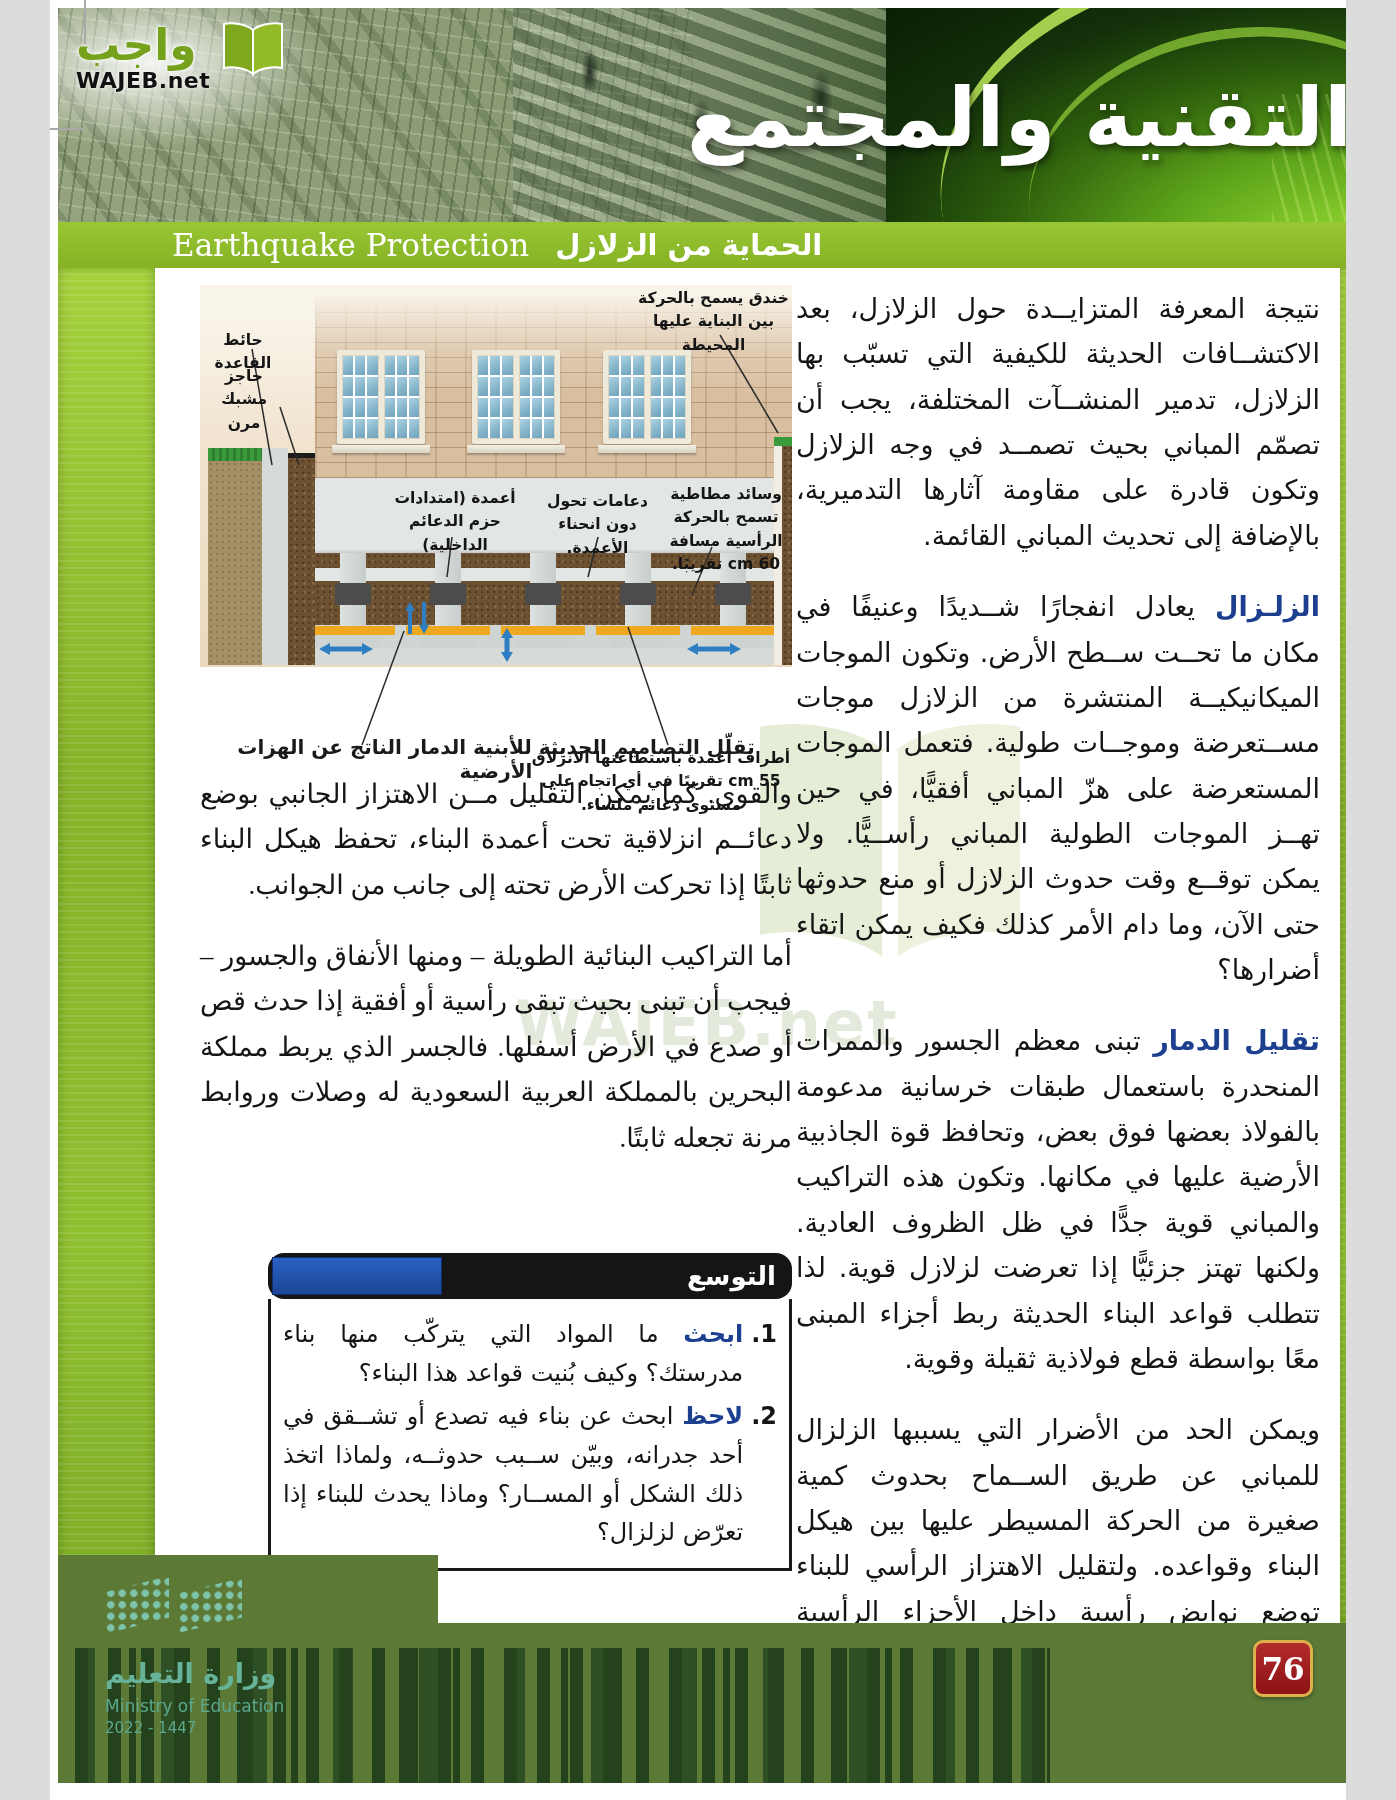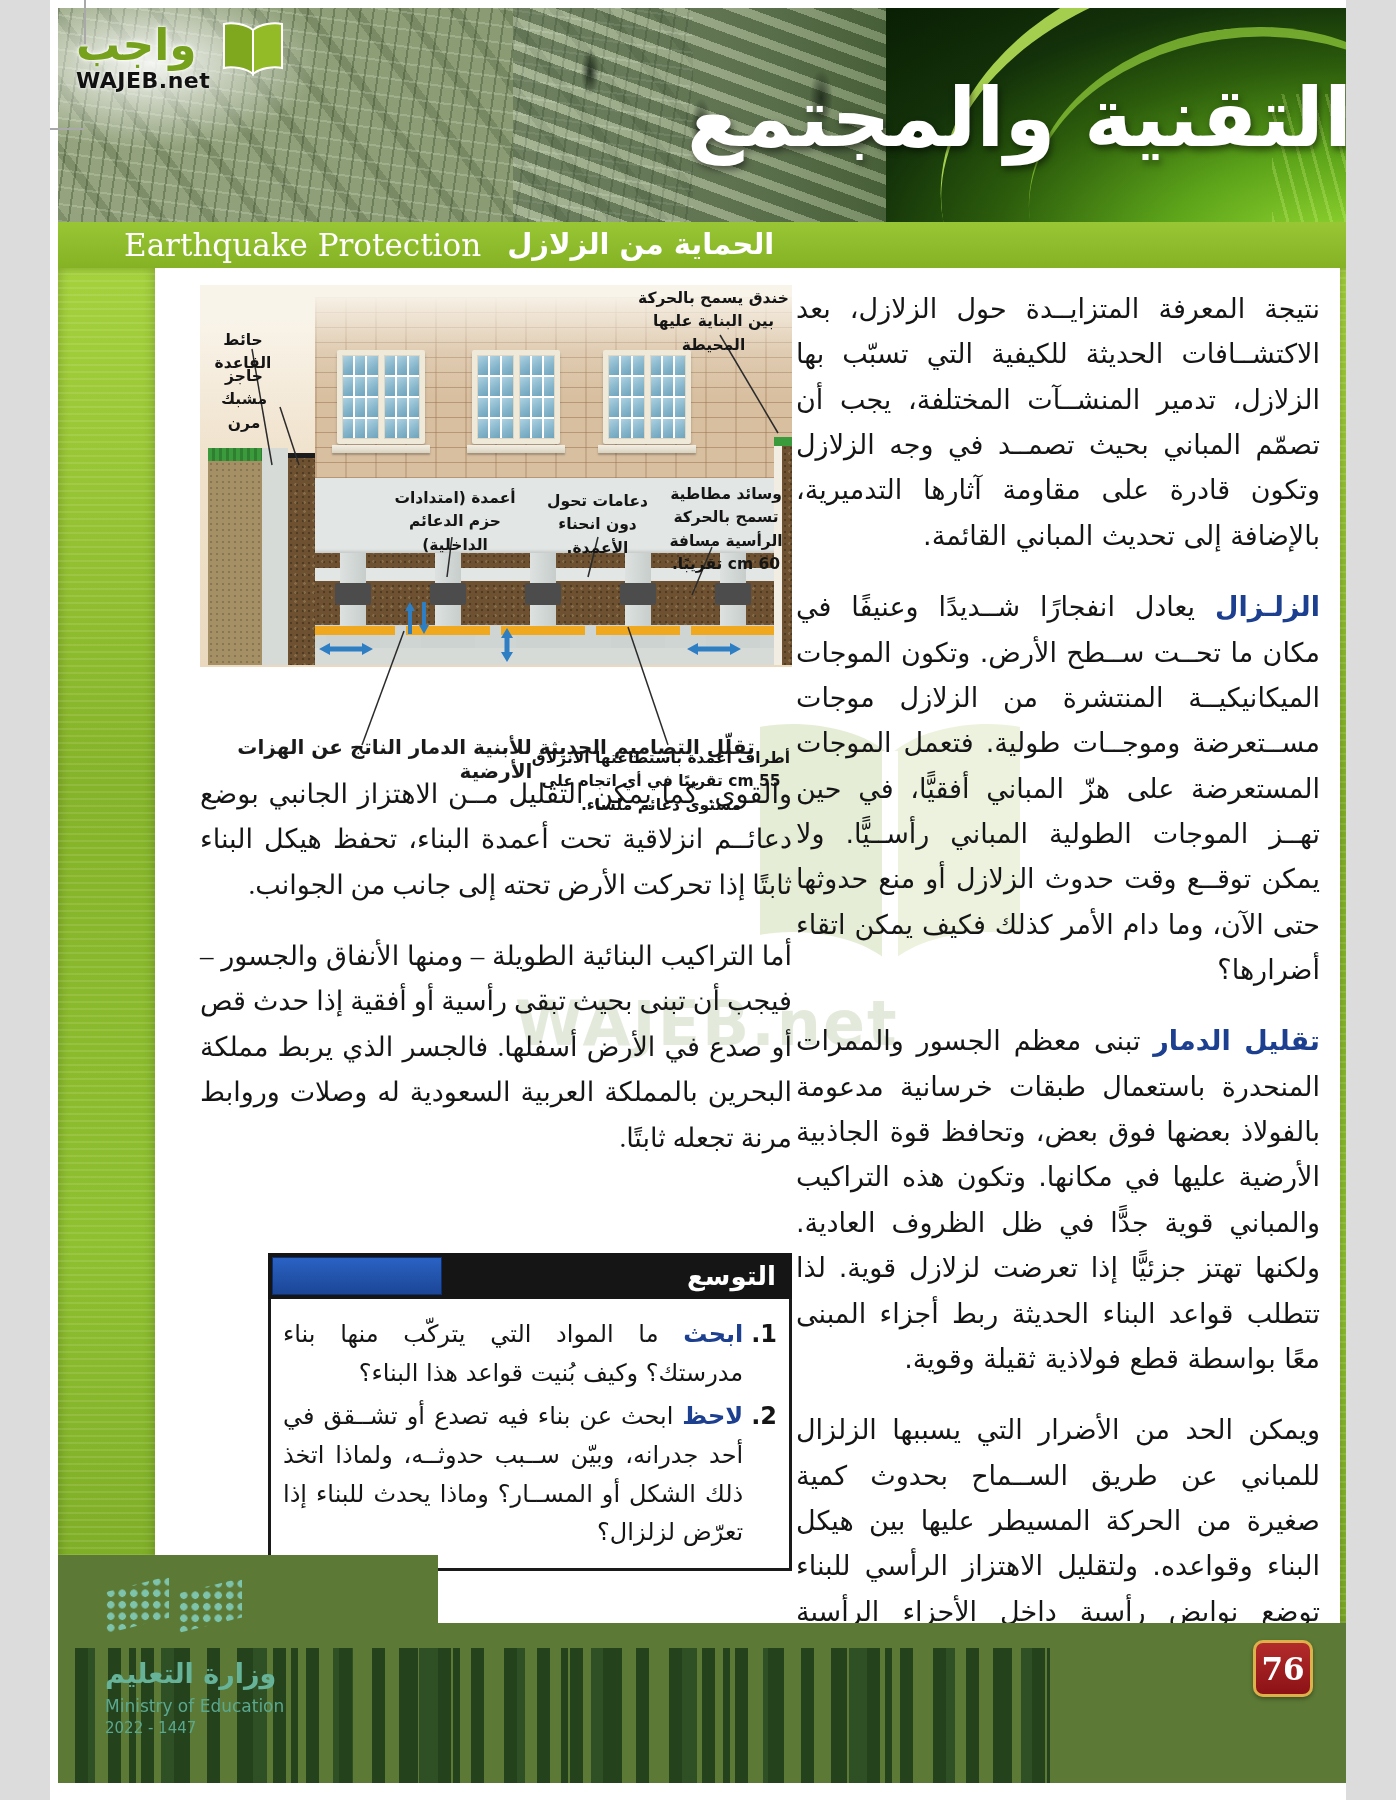--- a/index.html
+++ b/index.html
@@ -36,21 +36,21 @@
         background:radial-gradient(ellipse at 35% 40%, rgba(255,255,255,.9), rgba(255,255,255,0) 72%); }
   .brand { position:absolute; left:18px; top:14px; display:flex; align-items:flex-start; gap:10px; }
   .brand-ar { color:#76a11d; font-size:44px; font-weight:bold; line-height:1.05;
         text-shadow:0 0 6px #fff, 0 0 3px #fff, 0 0 1px #fff; }
   .brand-net { color:#111; font-size:22px; font-weight:bold; letter-spacing:.5px;
         text-shadow:0 0 4px rgba(255,255,255,.9); }
 
   
   .band { left:8px; top:222px; width:1380px; height:46px;
         background:linear-gradient(180deg,#99c634,#84b224); display:flex; align-items:center; }
-  .band-inner { margin-left:66px; display:flex; align-items:flex-start; gap:26px; color:#fff; }
+  .band-inner { margin-left:114px; display:flex; align-items:center; gap:26px; color:#fff; }
   .band-en { font-family:"DejaVu Serif", serif; font-size:31px; }
   .band-ar { font-size:29px; font-weight:bold; }
 
   
   .marg { background:linear-gradient(180deg,#a4d13c,#85b329 40%,#8fc030 75%,#7fae27);
         box-shadow:inset 4px 0 8px rgba(0,0,0,.12), inset -4px 0 8px rgba(0,0,0,.12); }
   .marg::after { content:""; position:absolute; inset:0;
         background:repeating-linear-gradient(0deg, rgba(255,255,255,.10) 0 2px, transparent 2px 7px); }
   .marg-l { left:8px; top:268px; width:97px; height:1295px; }
   .marg-r { left:1290px; top:268px; width:98px; height:1355px; }
@@ -108,21 +108,21 @@
 
   
   .col { direction:rtl; font-size:27px; line-height:1.68; color:#151515; text-align:justify; }
   .col p { margin-bottom:26px; }
   .col-right { left:746px; top:286px; width:524px; }
   .col-left { left:150px; top:772px; width:592px;font-family:Liberation Serif, serif; }
   .lead { color:#1d3f8f; font-weight:bold; }
 
   
   .expbox { left:218px; top:1253px; width:524px; direction:rtl; }
-  .exp-header { height:46px; background:#151515; position:relative; display:flex; align-items:center; padding-right:16px; }
+  .exp-header { height:46px; background:#151515; position:relative; display:flex; align-items:center; padding-right:16px;border-radius:16px; }
   .exp-blue { position:absolute; left:4px; top:4px; width:170px; height:38px;
         background:linear-gradient(180deg,#2a62c4,#1c4696); border:1px solid #0d2f70; }
   .exp-title { color:#fff; font-size:26px; font-weight:bold; }
   .exp-body { border:3px solid #1a1a1a; border-top:none; background:#fff; padding:12px 12px 16px 12px;
         font-size:24px; line-height:1.62; color:#151515; }
   .exp-item { display:flex; gap:8px; margin-top:4px; }
   .exp-num { font-weight:bold; white-space:nowrap; }
   .exp-text { flex:1; text-align:justify; }
 
   

